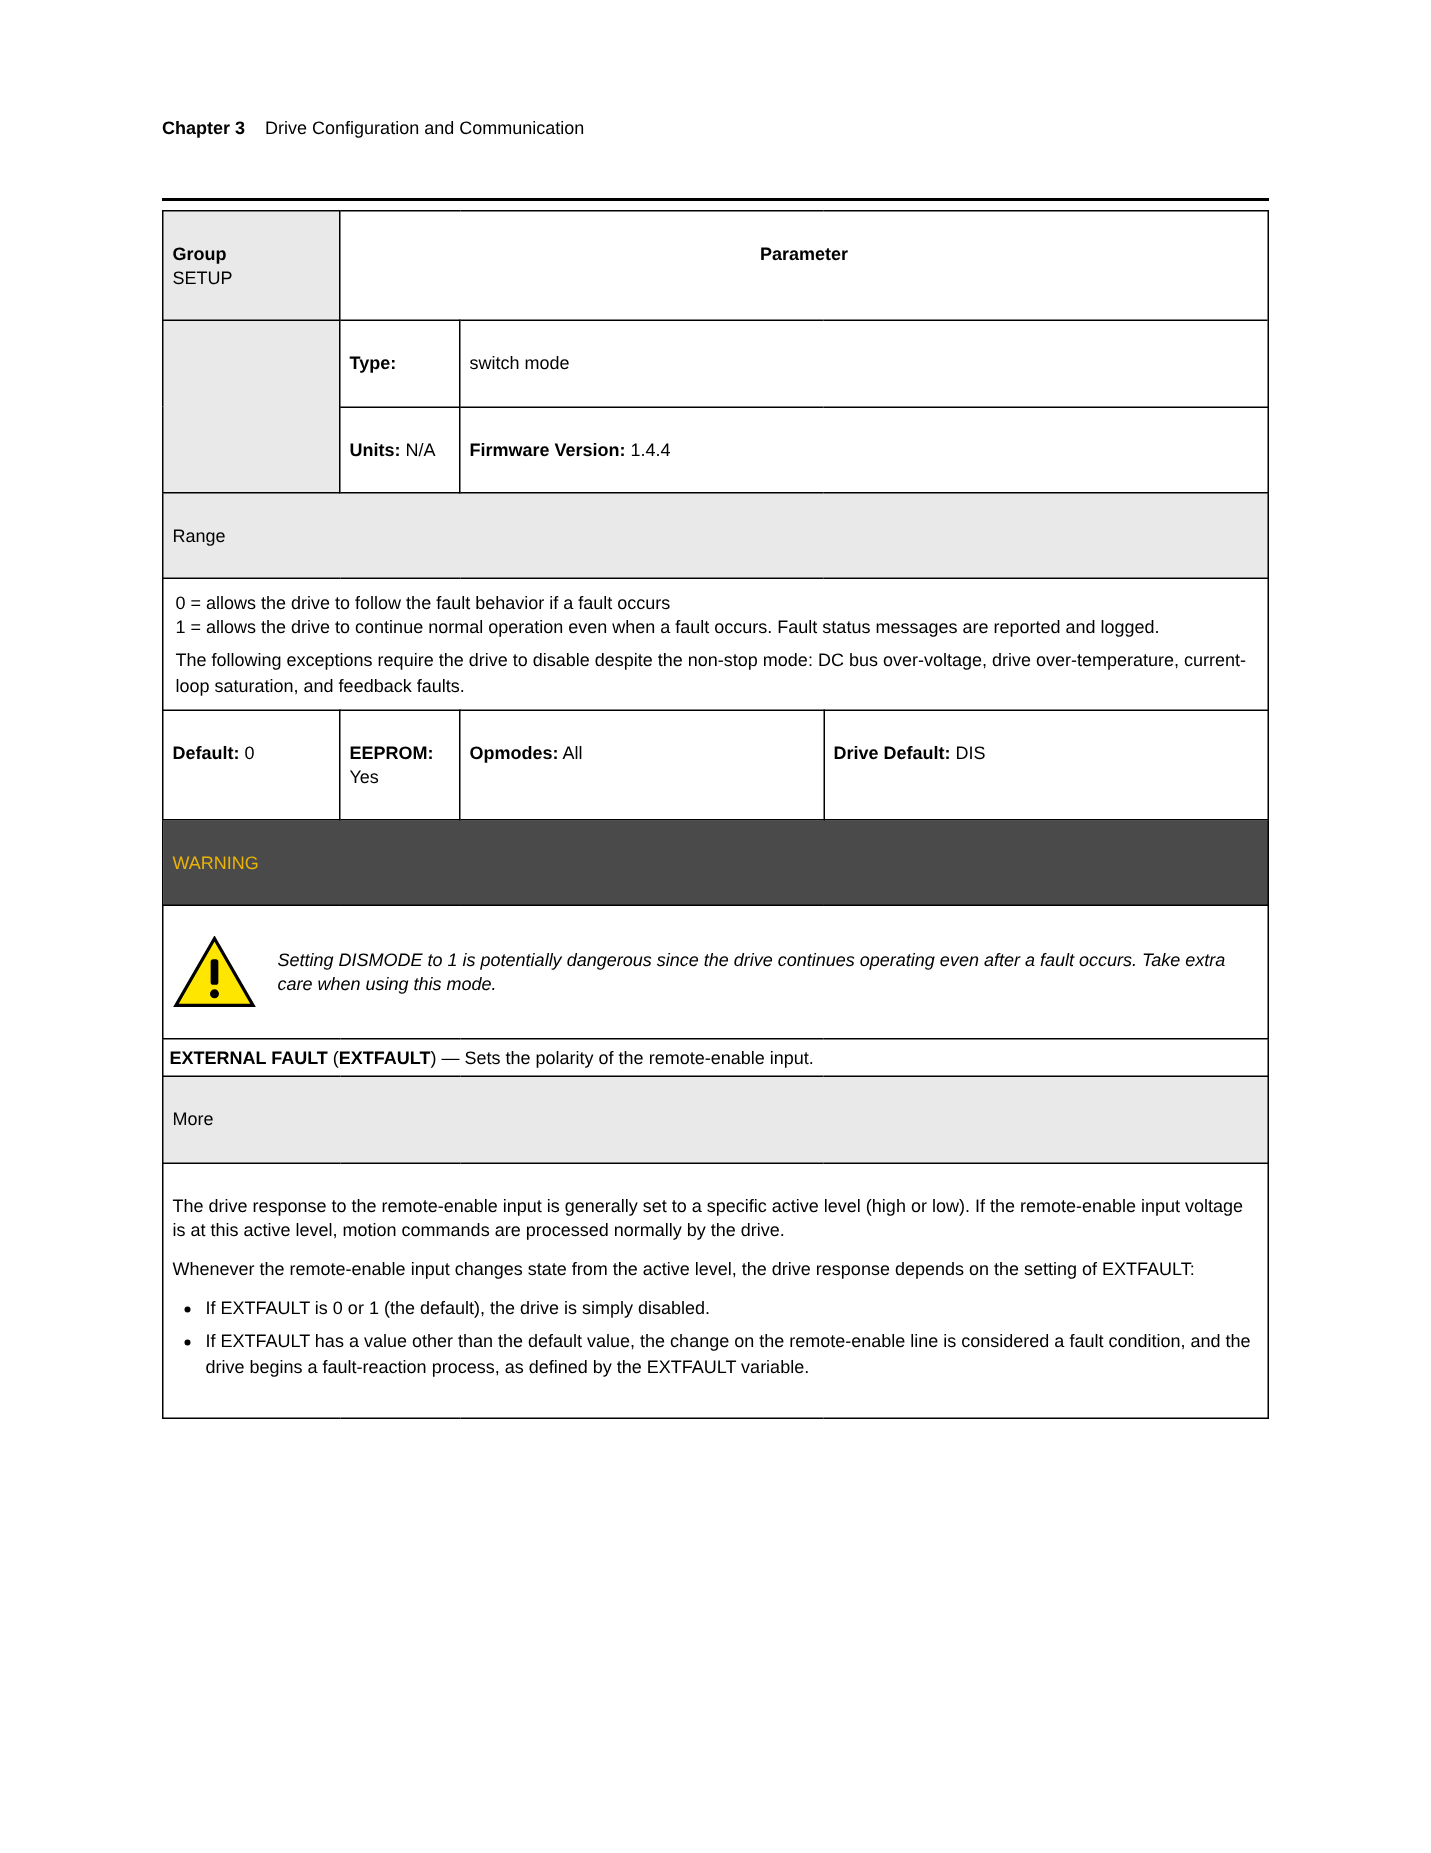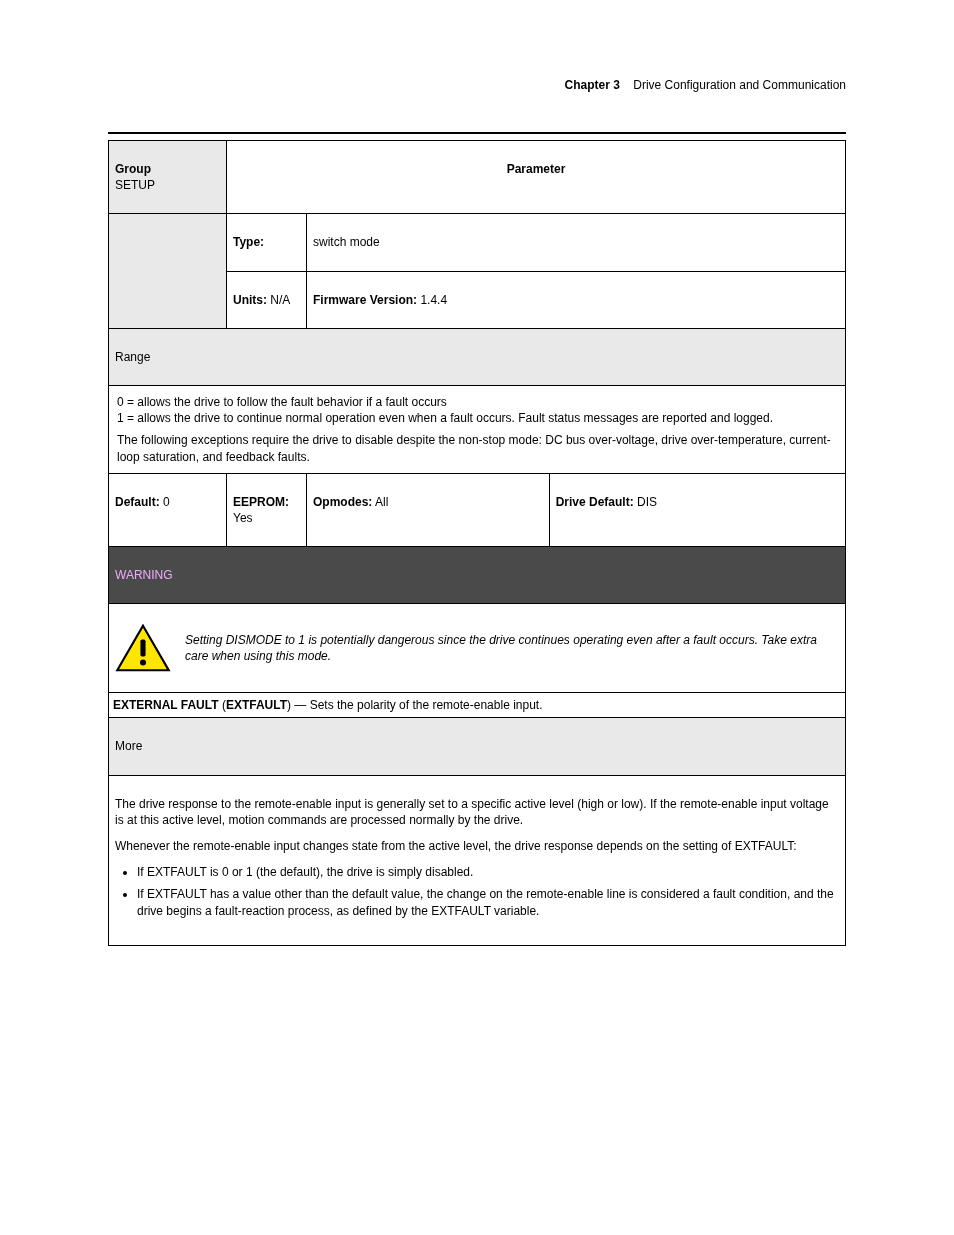--- a/index.html
+++ b/index.html
@@ -24,21 +24,21 @@
     line-height: 1.35;
   }
   table.main td, table.main th {
     border: 1px solid #000;
     padding: 20px 6px;
     vertical-align: top;
     text-align: left;
     font-weight: normal;
   }
   .shaded { background: #e9e9e9; }
-  .dark { background: #4a4a4a; color: #f0abfc; font-weight: bold; }
+  .dark { background: #4a4a4a; color: #eab308; font-weight: bold; }
   .hdr-left { width: 118px; }
   .hdr-typ { width: 80px; }
   .center { text-align: center; }
   .bold { font-weight: bold; }
   .italic { font-style: italic; }
   .warn-cell { padding: 8px 10px; }
   .warn-flex { display: flex; align-items: center; gap: 14px; }
   .warn-tri {
     width: 56px; height: 48px; display: inline-block;
   }
@@ -57,21 +57,21 @@
     font-size: 11px;
     padding-top: 4px;
     align-items: flex-end;
   }
 </style>
 </head>
 <body>
 
 <div class="page">
 
-  <div style="text-align:right; font-size:12px;">
+  <div style="font-size:12px;">
     <span class="bold">Chapter 3</span>
     <span> &nbsp;&nbsp; </span>
     <span>Drive Configuration and Communication</span>
   </div>
 
   <div class="top-rule"></div>
 
   <table class="main">
 
     <tbody>

